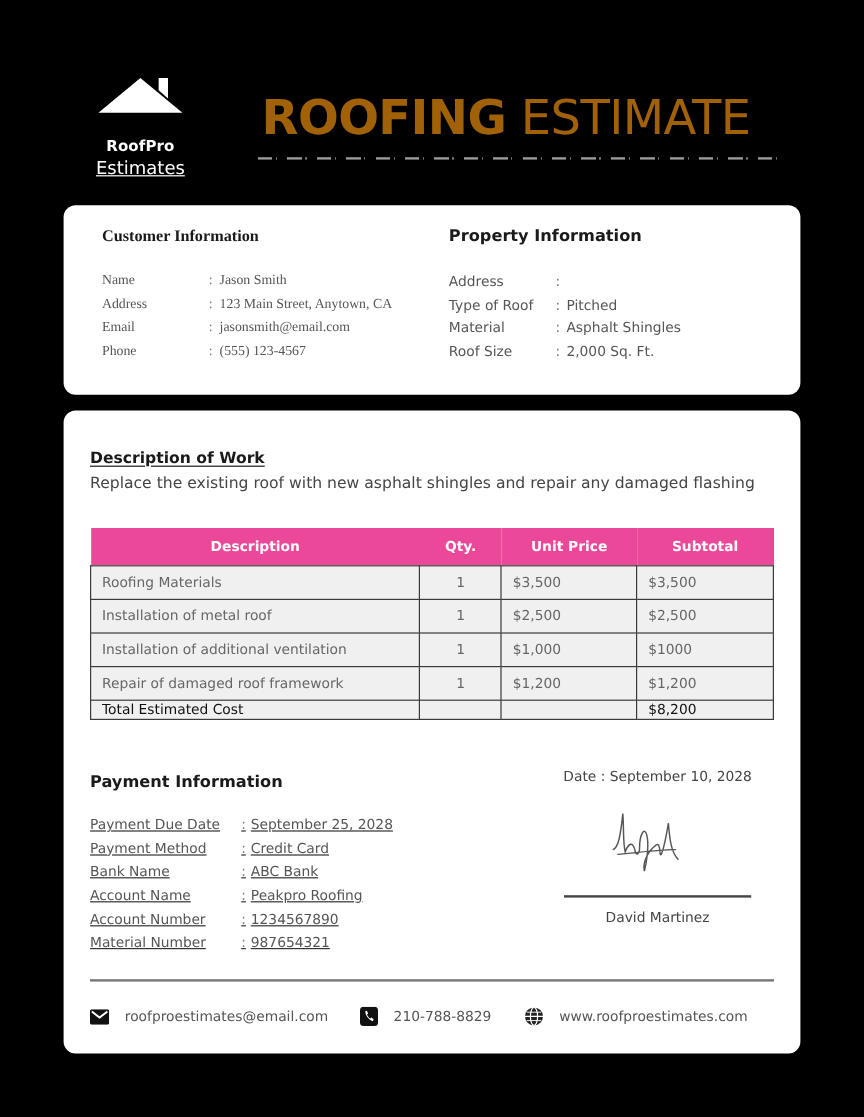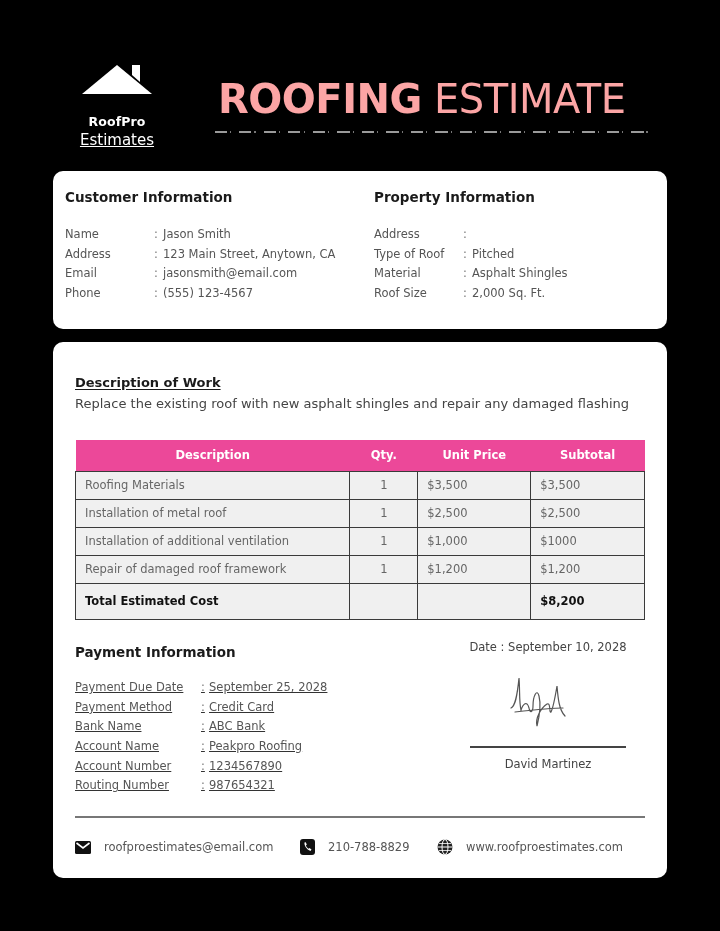--- a/index.html
+++ b/index.html
@@ -5,51 +5,51 @@
   * { box-sizing: border-box; margin: 0; padding: 0; }
   html, body { width: 720px; height: 931px; background: #000; overflow: hidden; }
   body { font-family: "DejaVu Sans", "Liberation Sans", sans-serif; color: #333; position: relative; }
 
   
   .logo { position: absolute; left: 78px; top: 62px; width: 78px; text-align: center; color: #fff; }
   .logo svg { display: block; margin: 0 auto; }
   .logo .brand { font-weight: bold; font-size: 12.5px; margin-top: 18px; letter-spacing: 0.1px; }
   .logo .brand-sub { font-size: 15px; margin-top: 2px; text-decoration: underline; }
 
-  .title { position: absolute; left: 218px; top: 76px; color: #fca5a5; font-size: 40px; line-height: 46px; letter-spacing: -0.5px; white-space: nowrap; }
+  .title { position: absolute; left: 218px; top: 76px; color: #a16207; font-size: 40px; line-height: 46px; letter-spacing: -0.5px; white-space: nowrap; }
   .title .bold { font-weight: bold; }
   .title .light { font-weight: normal; }
   .title-rule { position: absolute; left: 215px; top: 131px; width: 435px; height: 2px;
     background-image: repeating-linear-gradient(90deg, #9a9a9a 0 12px, transparent 12px 15px, #777 15px 16px, transparent 16px 24.5px); }
 
   
   .card { position: absolute; background: #fff; border-radius: 10px; }
   .card-top { left: 53px; top: 171px; width: 614px; height: 158px; }
   .card-main { left: 53px; top: 342px; width: 614px; height: 536px; }
 
   .section-h { font-weight: bold; font-size: 13.5px; color: #1a1a1a; }
   .info-col { position: absolute; top: 18px; }
-  .info-col.left { left: 12px; }
+  .info-col.left { left: 32px; font-family: Liberation Serif, serif; }
   .info-col.right { left: 321px; }
   .info-list { margin-top: 20px; }
   .info-row { display: flex; font-size: 11.5px; color: #555; height: 19.7px; line-height: 19.7px; white-space: nowrap; }
   .info-row .lbl { width: 89px; }
   .info-row .sep { width: 9px; color: #777; }
   .info-col.right .info-row .lbl { width: 89px; }
 
   
   .desc { position: absolute; left: 22px; top: 33px; }
   .desc-h { font-weight: bold; font-size: 13px; color: #1a1a1a; text-decoration: underline; text-underline-offset: 2px; }
   .desc-text { font-size: 13px; color: #444; margin-top: 6px; white-space: nowrap; }
 
   
   table.est { position: absolute; left: 22px; top: 98px; width: 570px; border-collapse: collapse; font-size: 11.5px; }
   table.est th { background: #ec4899; color: #fff; font-weight: bold; font-size: 11.5px; height: 31px; text-align: center; }
   table.est td { background: #f0f0f0; border: 1.5px solid #3a3a3a; height: 28px; padding: 0 9px; color: #666; }
-  table.est tr.total td { height: 36px; color: #111; font-weight: bold; }
+  table.est tr.total td { height: 16px; color: #111; font-weight: normal; }
   table.est td.c { text-align: center; }
   .c-desc { width: 275px; } .c-qty { width: 68px; } .c-unit { width: 113px; } .c-sub { width: 114px; }
 
   
   .pay { position: absolute; left: 22px; top: 302px; }
   .pay .info-list { margin-top: 18px; text-decoration: underline; }
   .pay .info-row .lbl { width: 126px; }
   .pay .info-row .sep { width: 8px; }
 
   .sign { position: absolute; left: 416px; top: 298px; width: 158px; text-align: center; }
@@ -207,21 +207,21 @@
           <span class="lbl">Account Name</span>
           <span class="sep">:</span>
           <span>Peakpro Roofing</span>
         </div>
       <div class="info-row">
           <span class="lbl">Account Number</span>
           <span class="sep">:</span>
           <span>1234567890</span>
         </div>
       <div class="info-row">
-          <span class="lbl">Routing Number</span>
+          <span class="lbl">Material Number</span>
           <span class="sep">:</span>
           <span>987654321</span>
         </div>
     </div>
   </div>
 
   <div class="sign">
     <div class="date">Date : September 10, 2028</div>
     <svg width="90" height="64" viewBox="0 0 90 64">
       <path d="M8,40 C12,38 14,30 16,10 C17,22 16,34 18,42 C20,36 24,32 26,40 C27,46 30,44 30,38 C30,28 34,20 36,28 C38,36 36,50 34,58 C32,50 38,40 44,36 C48,34 46,46 48,44 C50,40 52,30 54,18 C55,30 56,42 62,48 M12,44 C30,42 50,40 60,40" fill="none" stroke="#555" stroke-width="1.2" stroke-linecap="round"></path>

